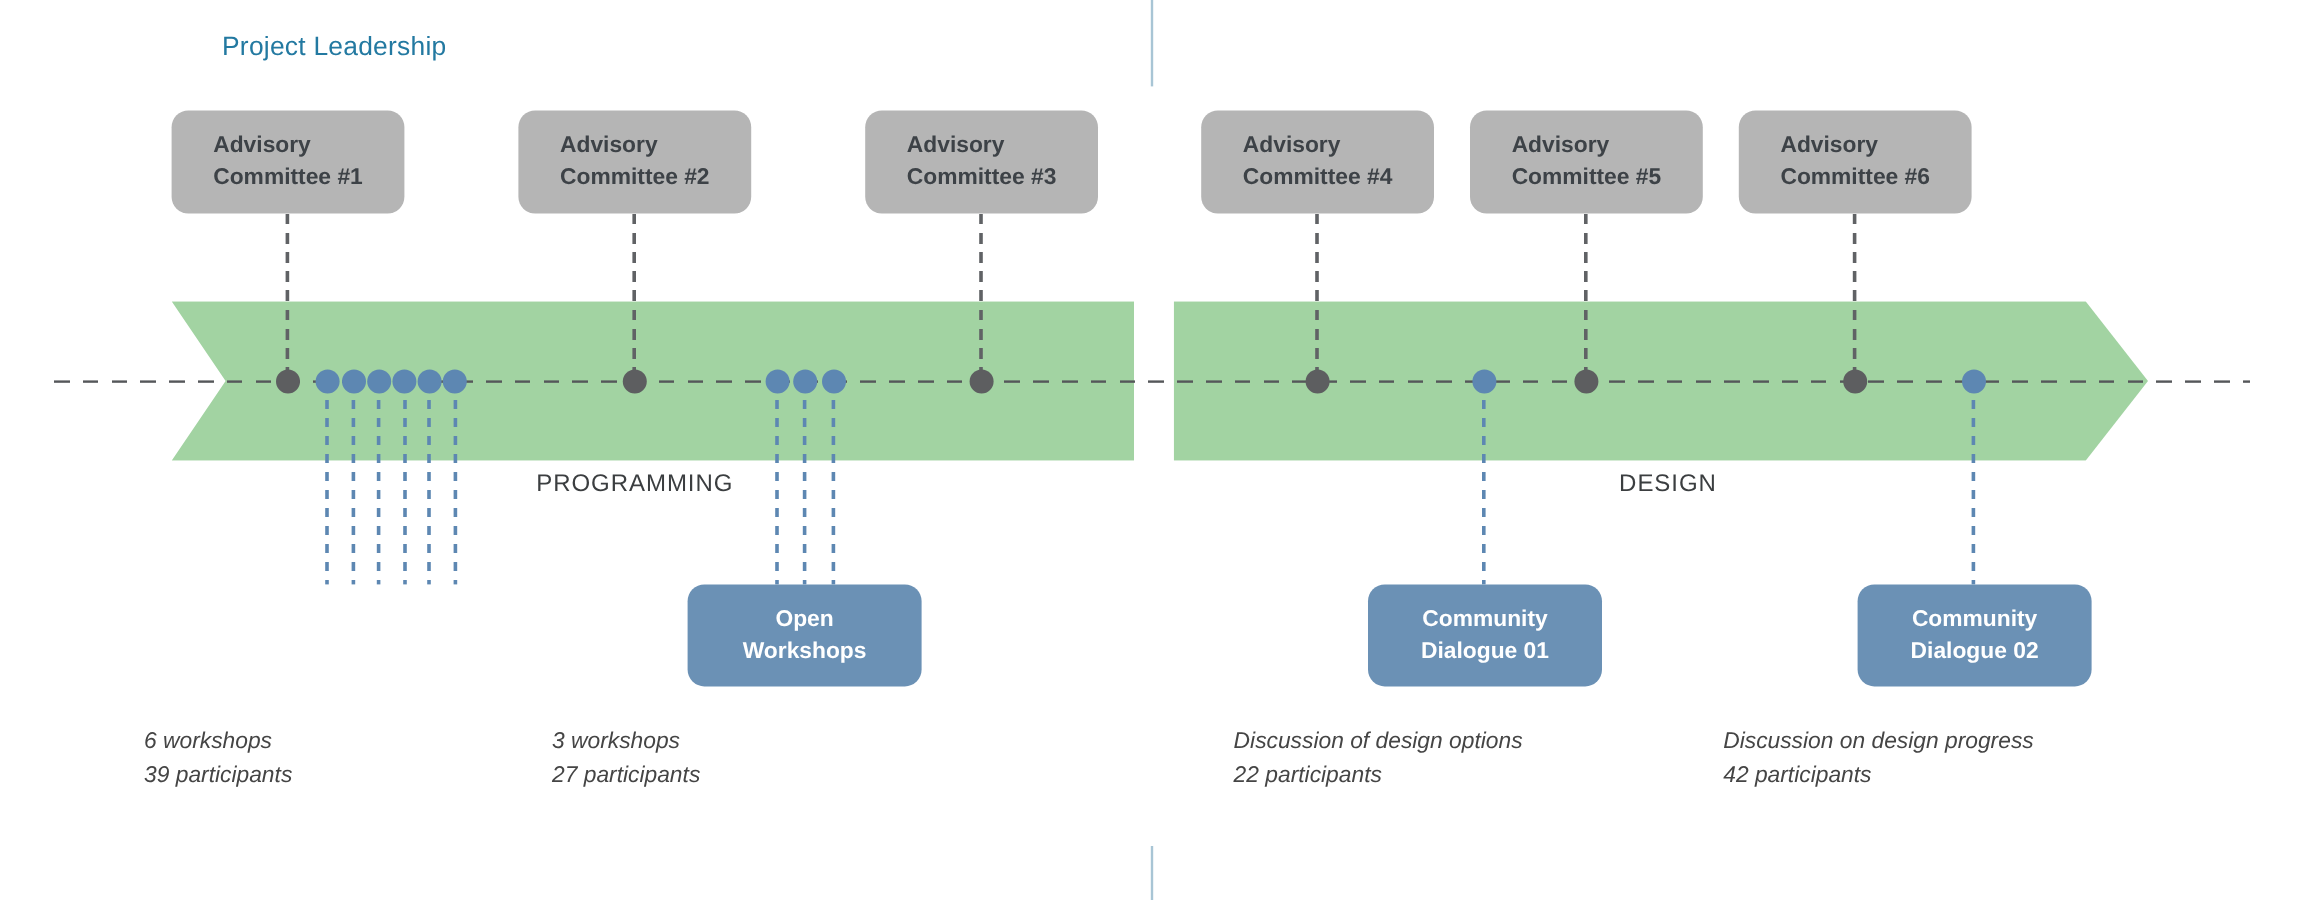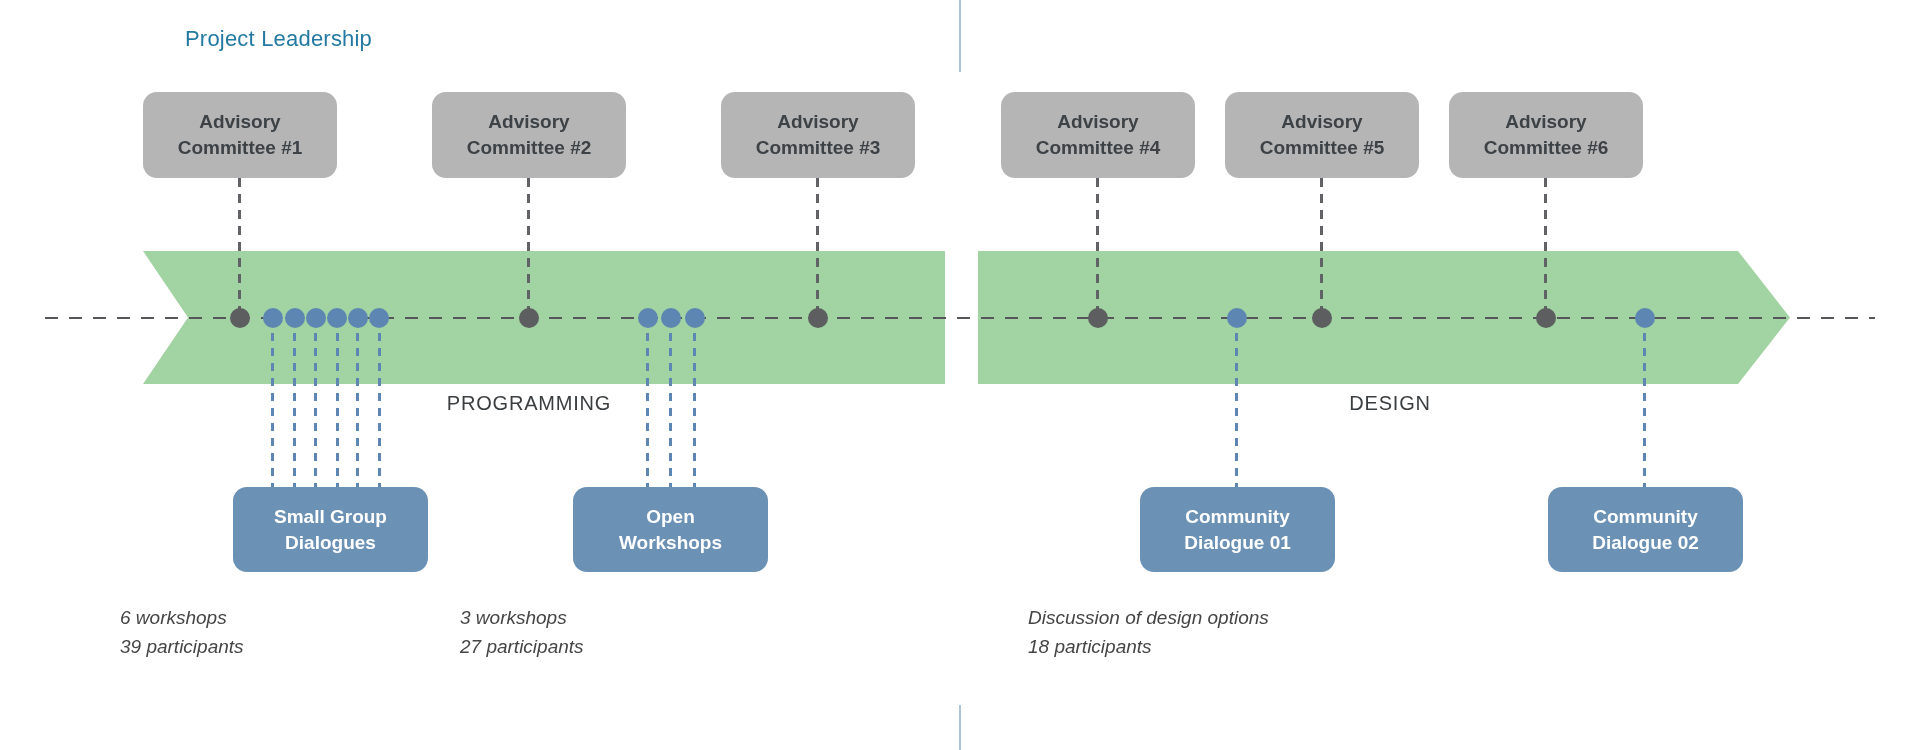--- a/index.html
+++ b/index.html
@@ -83,21 +83,21 @@
   .committee-box {
     position: absolute;
     top: 92px;
     width: 194px;
     height: 86px;
     background: #b5b5b5;
     border-radius: 14px;
     display: flex;
     align-items: center;
     justify-content: center;
-    text-align: center;
+    text-align: left;
     color: #3d4247;
     font-size: 19px;
     font-weight: bold;
     line-height: 1.35;
     white-space: pre-line;
     z-index: 5;
   }
 
   
   .event-box {
@@ -227,29 +227,29 @@
   <div class="dot dot-blue" style="left:638px;"></div>
   <div class="dot dot-blue" style="left:661px;"></div>
   <div class="dot dot-blue" style="left:685px;"></div>
 
   <div class="vdash vdash-blue" style="left:1235px;"></div>
   <div class="dot dot-blue" style="left:1227px;"></div>
 
   <div class="vdash vdash-blue" style="left:1643px;"></div>
   <div class="dot dot-blue" style="left:1635px;"></div>
 
-  <div class="event-box" style="left:233px;">Small Group
-Dialogues</div>
   <div class="event-box" style="left:573px;">Open
 Workshops</div>
   <div class="event-box" style="left:1140px;">Community
 Dialogue 01</div>
   <div class="event-box" style="left:1548px;">Community
 Dialogue 02</div>
 
   <div class="caption" style="left:330px;">6 workshops
 39 participants</div>
   <div class="caption" style="left:670px;">3 workshops
 27 participants</div>
   <div class="caption" style="left:1238px;">Discussion of design options
-18 participants</div>
+22 participants</div>
+  <div class="caption" style="left:1646px;">Discussion on design progress
+42 participants</div>
 
 </div>
 
 </body></html>

